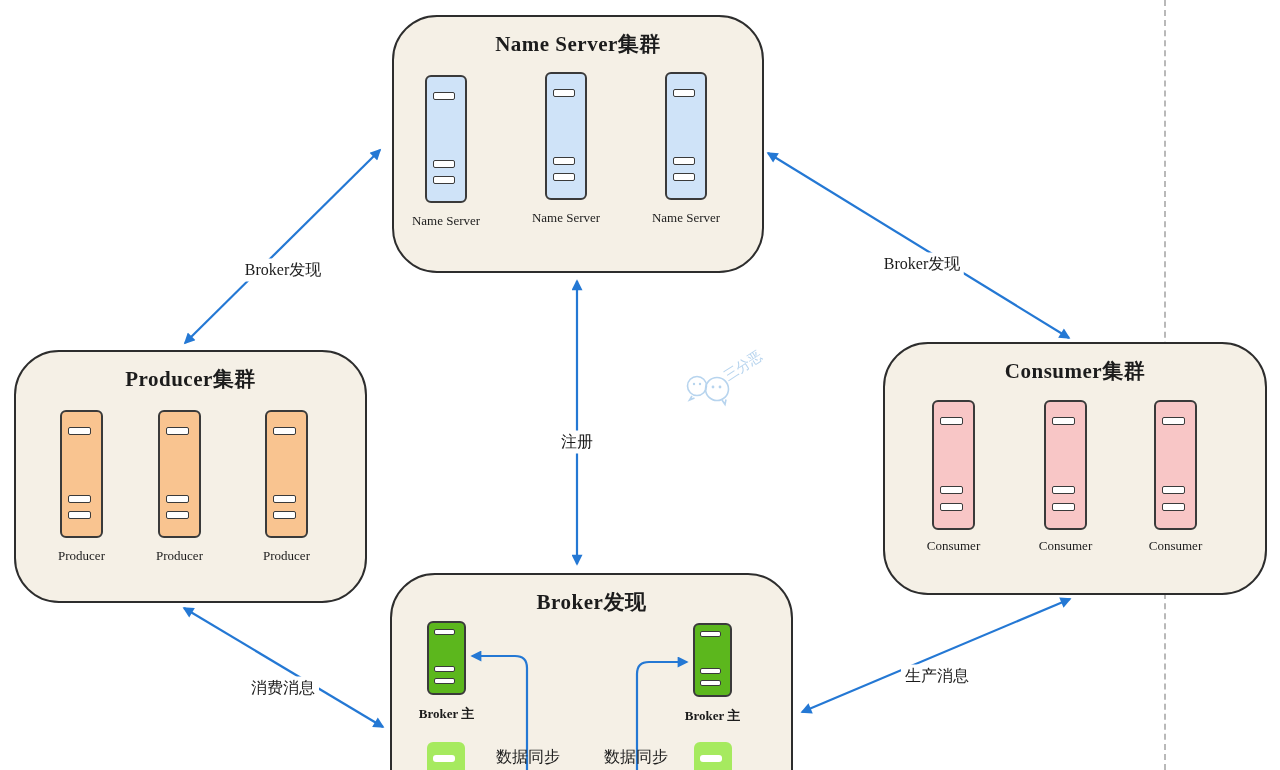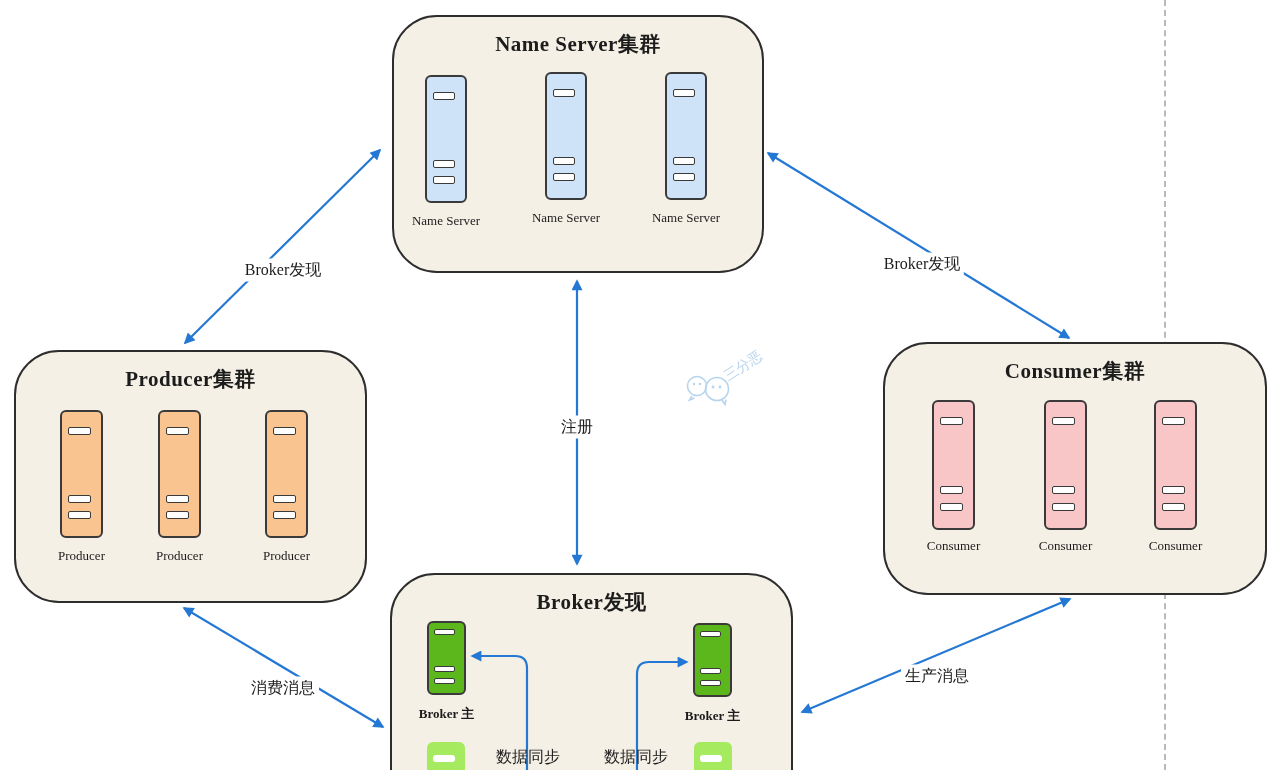--- a/index.html
+++ b/index.html
@@ -182,21 +182,21 @@
       <line x1="577" y1="281" x2="577" y2="564" marker-start="url(#ah)" marker-end="url(#ah)"></line>
       <line x1="184" y1="608" x2="383" y2="727" marker-start="url(#ah)" marker-end="url(#ah)"></line>
       <line x1="802" y1="712" x2="1070" y2="599" marker-start="url(#ah)" marker-end="url(#ah)"></line>
       <path d="M527,770 L527,668 Q527,656 515,656 L472,656" marker-end="url(#ah)"></path>
       <path d="M637,770 L637,674 Q637,662 649,662 L687,662" marker-end="url(#ah)"></path>
     </g>
   </svg>
 
   <div class="lbl" style="left:283px; top:250px;">Broker发现</div>
   <div class="lbl" style="left:922px; top:244px;">Broker发现</div>
-  <div class="lbl" style="left:577px; top:407px;">注册</div>
+  <div class="lbl" style="left:577px; top:422px;">注册</div>
   <div class="lbl" style="left:283px; top:668px;">消费消息</div>
   <div class="lbl" style="left:937px; top:656px;">生产消息</div>
   <div class="lbl on-cream" style="left:528px; top:737px;">数据同步</div>
   <div class="lbl on-cream" style="left:636px; top:737px;">数据同步</div>
 
   <svg class="watermark" style="left:674px; top:348px;" width="110" height="64" viewBox="0 0 110 64">
     <g stroke="#b7d4ee" fill="none" stroke-width="1.6">
       <circle cx="23" cy="38" r="9.5"></circle>
       <path d="M18,48 l-2.5,4 l5,-2"></path>
       <circle cx="43" cy="41" r="11.5"></circle>

